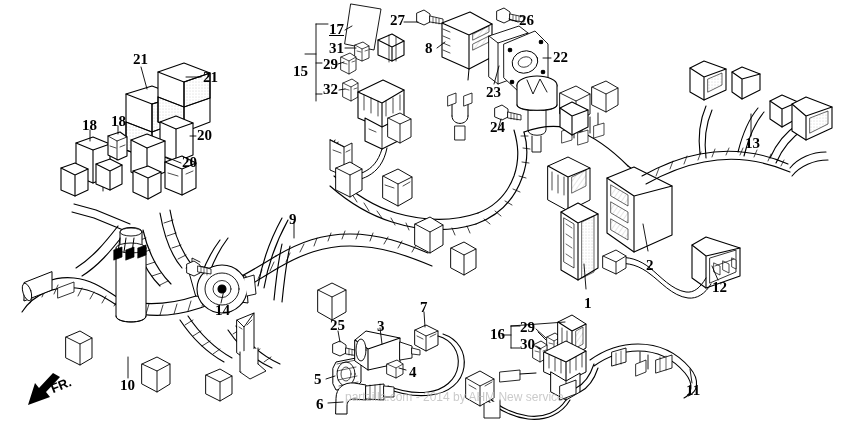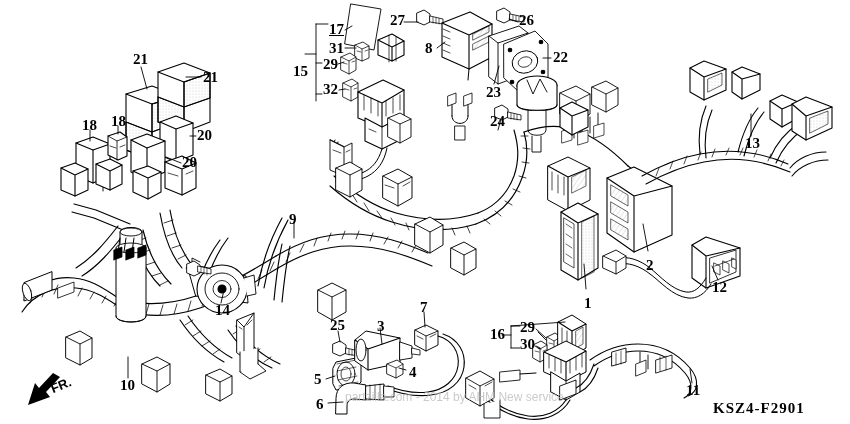--- a/index.html
+++ b/index.html
@@ -617,29 +617,28 @@
   <div class="callout" style="left:490px; top:327px;">16</div>
   <div class="callout" style="left:329px; top:22px;text-decoration:underline;">17</div>
   <div class="callout" style="left:82px;  top:118px;">18</div>
   <div class="callout" style="left:111px; top:114px;">18</div>
   <div class="callout" style="left:197px; top:128px;">20</div>
   <div class="callout" style="left:182px; top:155px;">20</div>
   <div class="callout" style="left:133px; top:52px;">21</div>
   <div class="callout" style="left:203px; top:70px;">21</div>
   <div class="callout" style="left:553px; top:50px;">22</div>
   <div class="callout" style="left:486px; top:85px;">23</div>
-  <div class="callout" style="left:490px; top:114px;text-align:right;">24</div>
+  <div class="callout" style="left:490px; top:120px;text-align:right;">24</div>
   <div class="callout" style="left:330px; top:318px;">25</div>
   <div class="callout" style="left:519px; top:13px;">26</div>
   <div class="callout" style="left:390px; top:13px;">27</div>
   <div class="callout" style="left:323px; top:57px;">29</div>
   <div class="callout" style="left:520px; top:320px;">29</div>
   <div class="callout" style="left:520px; top:337px;">30</div>
   <div class="callout" style="left:329px; top:41px;">31</div>
   <div class="callout" style="left:323px; top:82px;">32</div>
 
   <div class="fr-label" style="left:54px; top:381px;">FR.</div>
 
-  <div class="partno" style="left:713px; top:400px;">KSZ4-F2901</div>
 
   <div class="watermark" style="left:345px; top:390px;">partzilla.com - 2014 by AHM New service</div>
 
 </div>
 
 </body></html>

